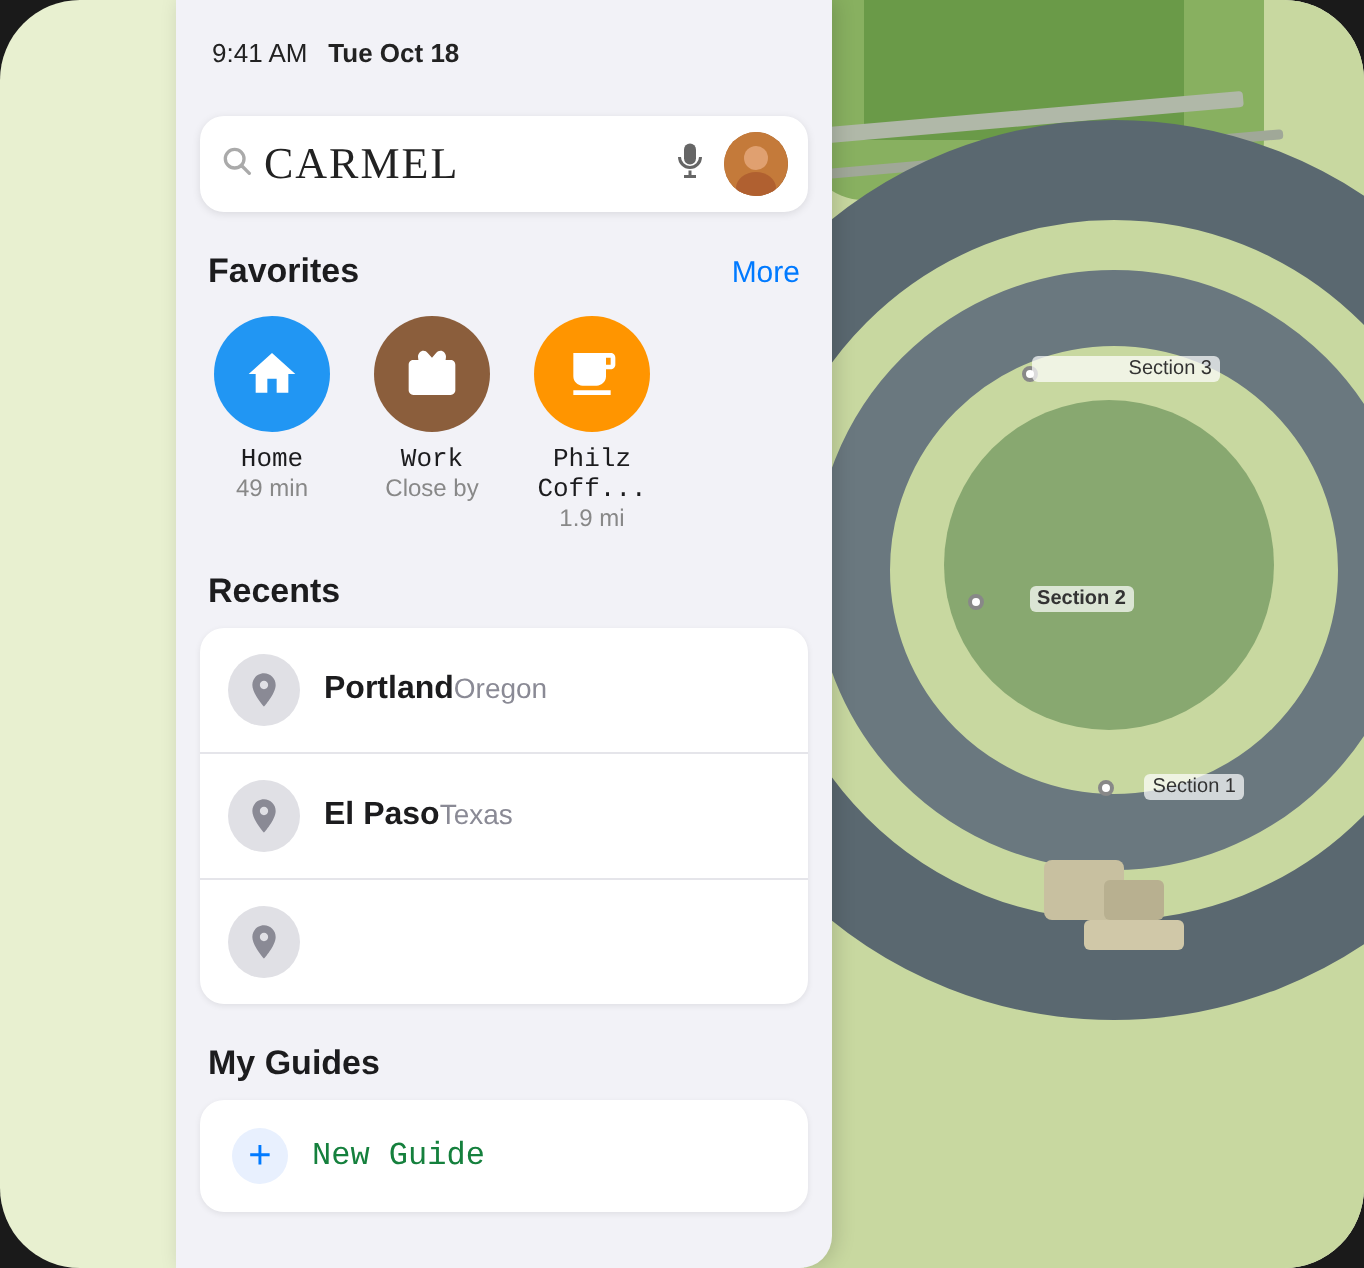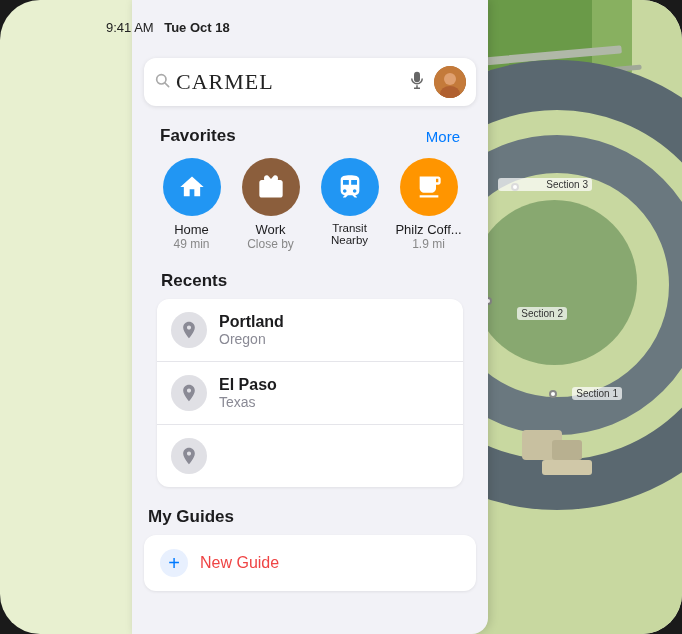--- a/index.html
+++ b/index.html
@@ -98,28 +98,27 @@
       font-weight: 700;
       color: #222;
       margin-left: 6px;
     }
 
     
     .panel {
       position: absolute;
       top: 0;
       left: 88px;
-      width: 356px;
+      width: 328px;
       height: 634px;
       background: #f2f2f7;
       z-index: 5;
       border-radius: 0 0 16px 0;
       overflow: hidden;
       box-shadow: 2px 0 10px rgba(0,0,0,0.15);
-      margin-left: 44px;
     }
 
     .panel-inner {
       height: 100%;
       overflow-y: auto;
       padding-bottom: 20px;
     }
 
     
     .search-area {
@@ -165,21 +164,21 @@
       background: linear-gradient(135deg, #c47a3a, #8a5020);
       margin-left: 8px;
       display: flex;
       align-items: center;
       justify-content: center;
       overflow: hidden;
     }
 
     
     .section {
-      padding: 0 24px;
+      padding: 0 12px;
       margin-top: 8px;
     }
 
     .section-header {
       display: flex;
       align-items: center;
       justify-content: space-between;
       padding: 4px 4px 8px;
     }
 
@@ -224,36 +223,37 @@
       width: 28px;
       height: 28px;
       fill: white;
     }
 
     .fav-label {
       font-size: 13px;
       font-weight: 500;
       color: #1c1c1e;
       text-align: center;
+      font-family: Liberation Mono, monospace;
     }
 
     .fav-sublabel {
       font-size: 12px;
       color: #888;
       text-align: center;
     }
 
     .home-color { background: #2196F3; }
     .work-color { background: #8B5E3C; }
     .transit-color { background: #2196F3; }
     .coffee-color { background: #FF9500; }
 
     
     .recents-section {
-      padding: 0 25px;
+      padding: 0 12px;
       margin-top: 8px;
     }
 
     .recents-title {
       font-size: 17px;
       font-weight: 700;
       color: #1c1c1e;
       padding: 4px 4px 8px;
     }
 
@@ -289,21 +289,21 @@
     }
 
     .recent-icon svg {
       width: 20px;
       height: 20px;
       fill: #8a8a95;
     }
 
     .recent-text {
       display: flex;
-      flex-direction: column;
+      flex-direction: row;
     }
 
     .recent-name {
       font-size: 16px;
       font-weight: 600;
       color: #1c1c1e;
     }
 
     .recent-sub {
       font-size: 14px;
@@ -347,21 +347,22 @@
     .plus-text {
       font-size: 20px;
       color: #007aff;
       font-weight: 300;
       line-height: 1;
     }
 
     .new-guide-label {
       font-size: 16px;
       font-weight: 500;
-      color: #ef4444;
+      color: #15803d;
+      font-family: Liberation Mono, monospace;
     }
   </style>
 </head>
 <body>
 
 <div class="device-frame">
 
   <div class="map-bg">
 
     <div style="position:absolute;top:0;right:0;width:280px;height:634px;background:#c8d8a0;"></div>
@@ -378,22 +379,22 @@
     <div style="position:absolute;top:200px;right:45px;width:165px;height:165px;border-radius:50%;background:#88a870;"></div>
 
     <div style="position:absolute;top:430px;right:120px;width:40px;height:30px;background:#c8c0a0;border-radius:4px;"></div>
     <div style="position:absolute;top:440px;right:100px;width:30px;height:20px;background:#b8b090;border-radius:3px;"></div>
     <div style="position:absolute;top:460px;right:90px;width:50px;height:15px;background:#d0c8a8;border-radius:3px;"></div>
 
     <div class="map-dot" style="top:183px;right:163px;"></div>
     <div class="map-dot" style="top:297px;right:190px;"></div>
     <div class="map-dot" style="top:390px;right:125px;"></div>
 
-    <div class="map-label section-3-label" style="top:178px;right:90px;padding-left:48px;">Section 3</div>
-    <div class="map-label section-2-label" style="top:307px;right:115px;">Section 2</div>
+    <div class="map-label section-3-label" style="top:178px;right:72px;padding-left:48px;">Section 3</div>
+    <div class="map-label section-2-label" style="top:293px;right:115px;font-weight:bold;">Section 2</div>
     <div class="map-label section-1-label" style="top:387px;right:60px;">Section 1</div>
 
   </div>
 
   <div class="status-bar">
     <div>
       <span class="status-time">9:41 AM</span>
       <span class="status-date">Tue Oct 18</span>
     </div>
   </div>
@@ -448,29 +449,20 @@
           <div class="favorite-item">
             <div class="fav-icon work-color">
               <svg viewBox="0 0 24 24">
                   <path d="M20 6h-2.18c.07-.44.18-.88.18-1.36C18 3.1 16.9 2 15.64 2c-.74 0-1.4.37-1.79.94L12 5.05l-1.85-2.1A2.22 2.22 0 0 0 8.36 2C7.1 2 6 3.1 6 4.64c0 .48.11.92.18 1.36H4c-1.1 0-2 .9-2 2v11c0 1.1.9 2 2 2h16c1.1 0 2-.9 2-2V8c0-1.1-.9-2-2-2z"></path>
                 </svg>
             </div>
             <span class="fav-label">Work</span>
             <span class="fav-sublabel">Close by</span>
           </div>
 
-          <div class="favorite-item">
-            <div class="fav-icon transit-color">
-              <svg viewBox="0 0 24 24">
-                  <path d="M12 2c-4.42 0-8 .5-8 4v9.5C4 17.43 5.57 19 7.5 19L6 20.5v.5h2.23l2-2H14l2 2H18v-.5L16.5 19c1.93 0 3.5-1.57 3.5-3.5V6c0-3.5-3.58-4-8-4zM7.5 17c-.83 0-1.5-.67-1.5-1.5S6.67 14 7.5 14s1.5.67 1.5 1.5S8.33 17 7.5 17zm3.5-7H6V6h5v4zm2 0V6h5v4h-5zm3 7c-.83 0-1.5-.67-1.5-1.5s.67-1.5 1.5-1.5 1.5.67 1.5 1.5-.67 1.5-1.5 1.5z"></path>
-                </svg>
-            </div>
-            <span class="fav-label" style="font-size:11.5px;">Transit Nearby</span>
-            <span class="fav-sublabel"></span>
-          </div>
 
           <div class="favorite-item">
             <div class="fav-icon coffee-color">
               <svg viewBox="0 0 24 24">
                   <path d="M20 3H4v10c0 2.21 1.79 4 4 4h6c2.21 0 4-1.79 4-4v-3h2c1.11 0 2-.89 2-2V5c0-1.11-.89-2-2-2zm0 5h-2V5h2v3zM4 19h16v2H4z"></path>
                 </svg>
             </div>
             <span class="fav-label">Philz Coff...</span>
             <span class="fav-sublabel">1.9 mi</span>
           </div>

